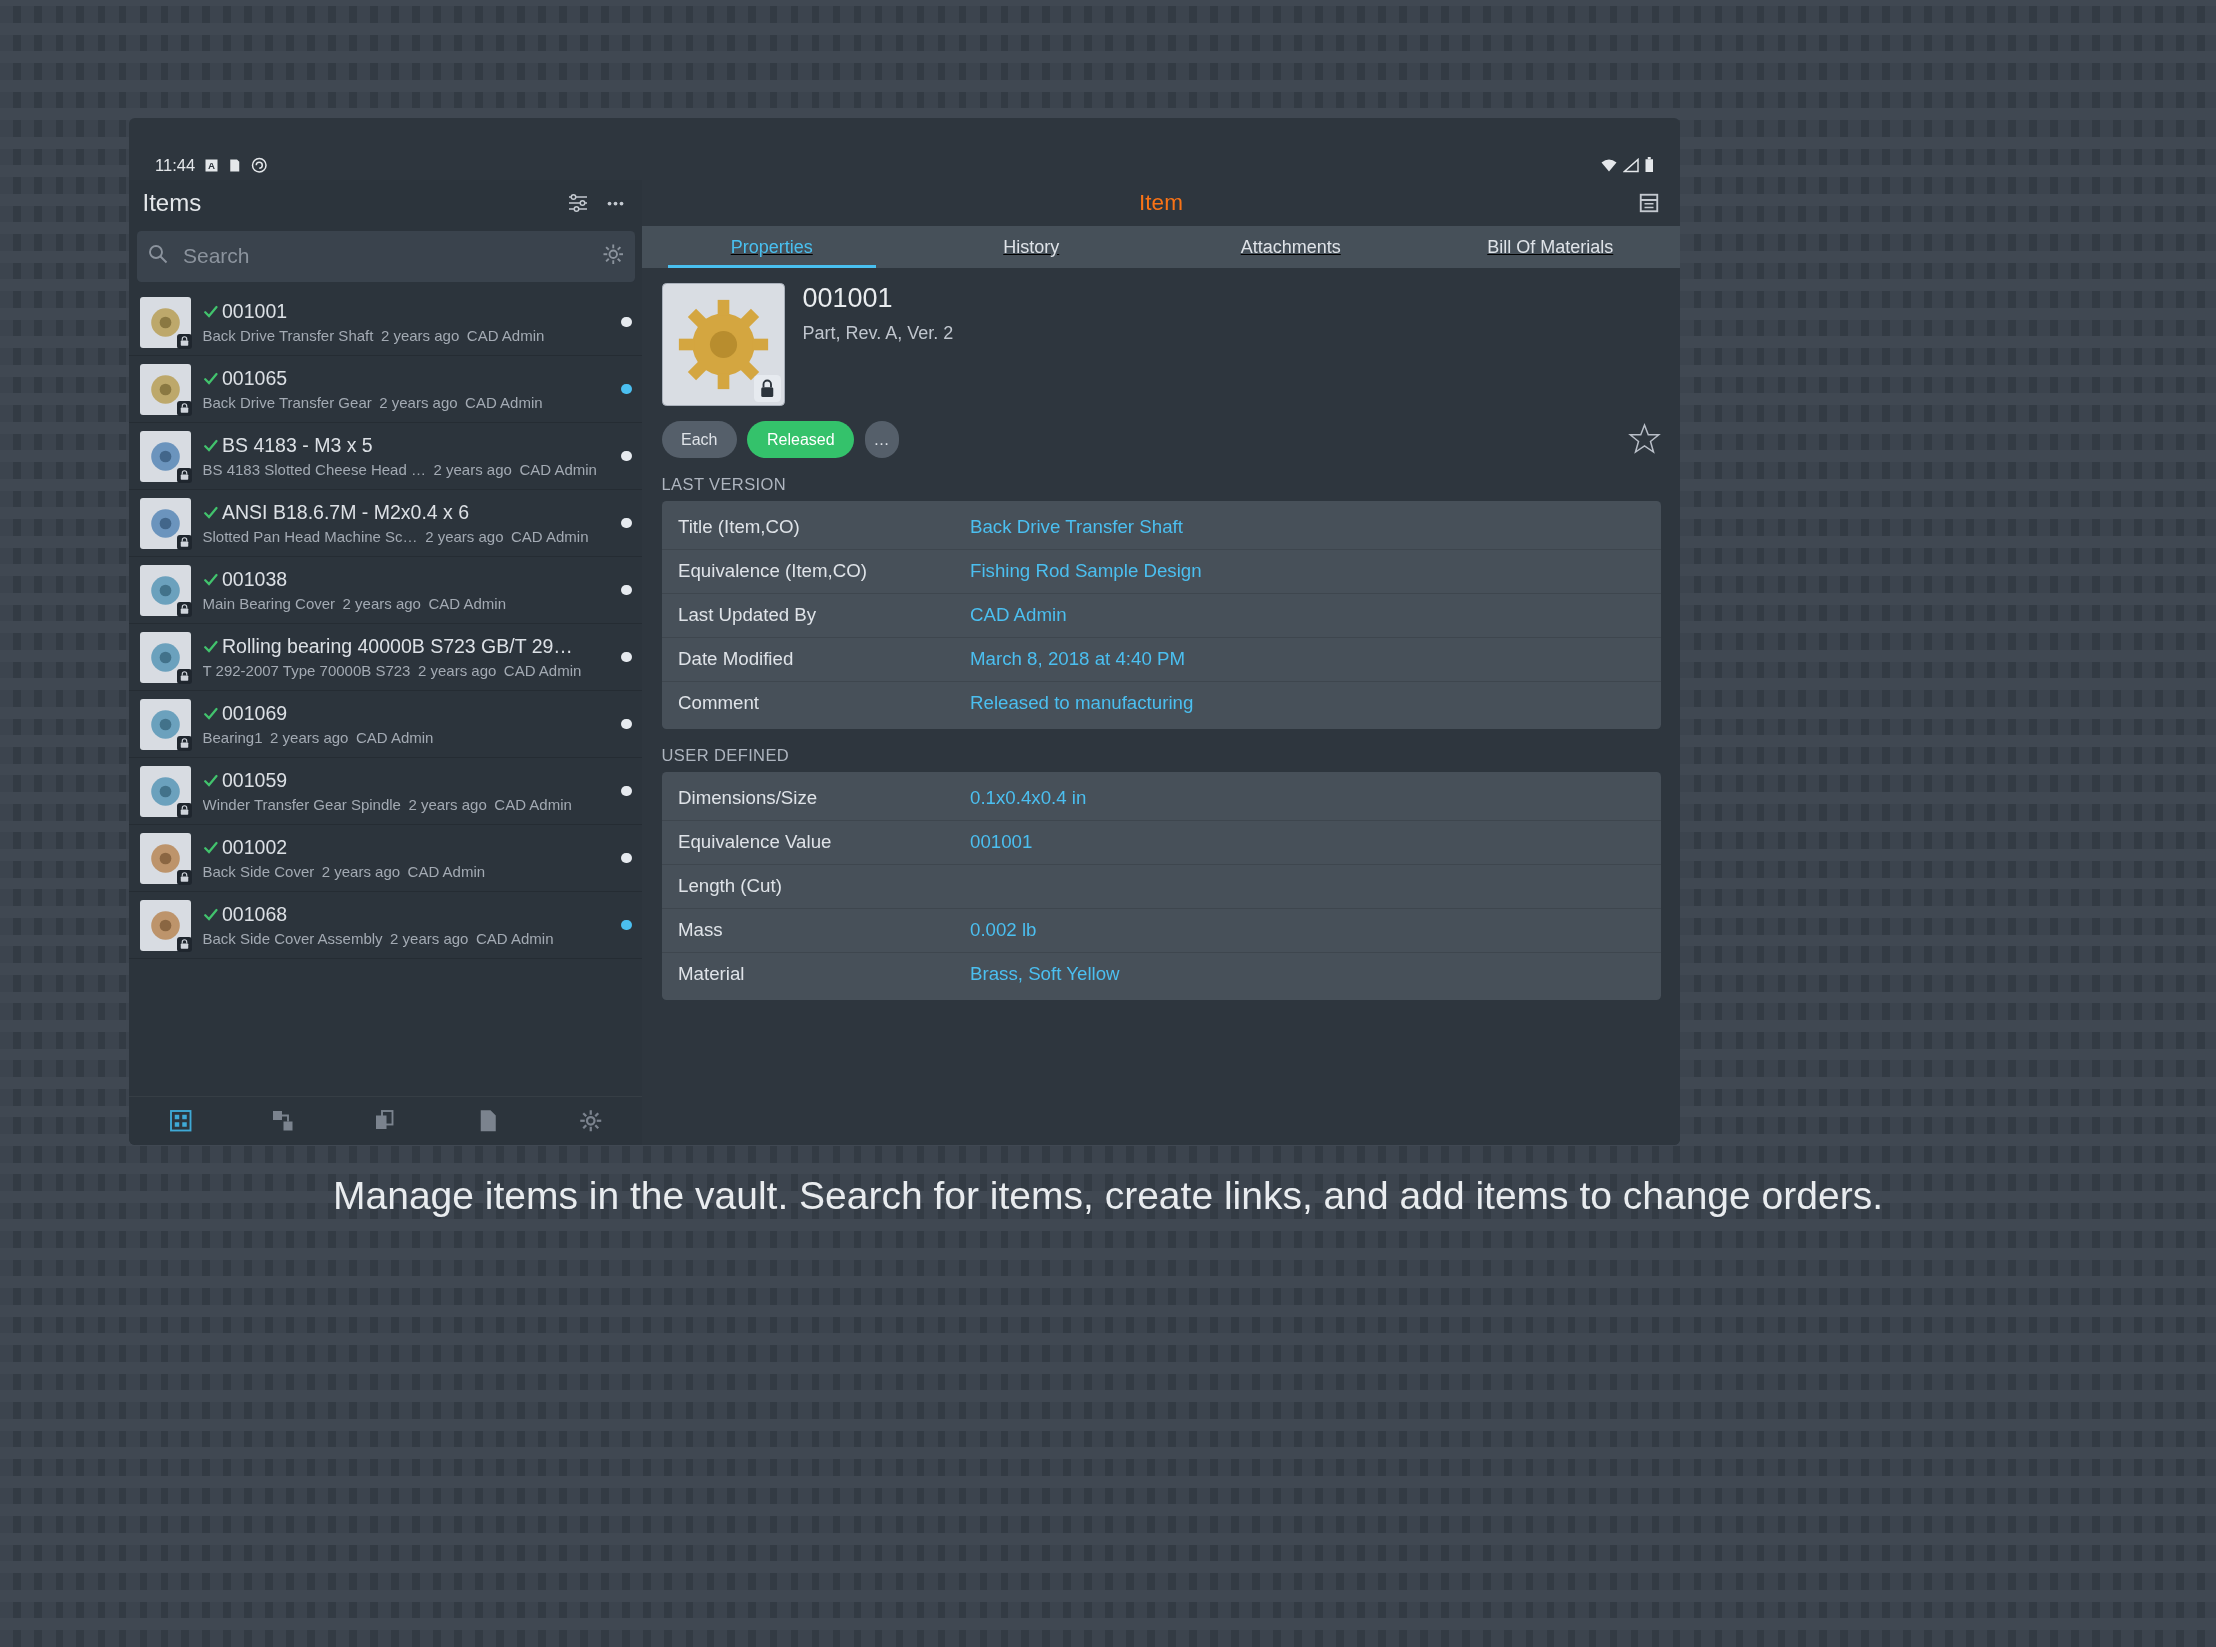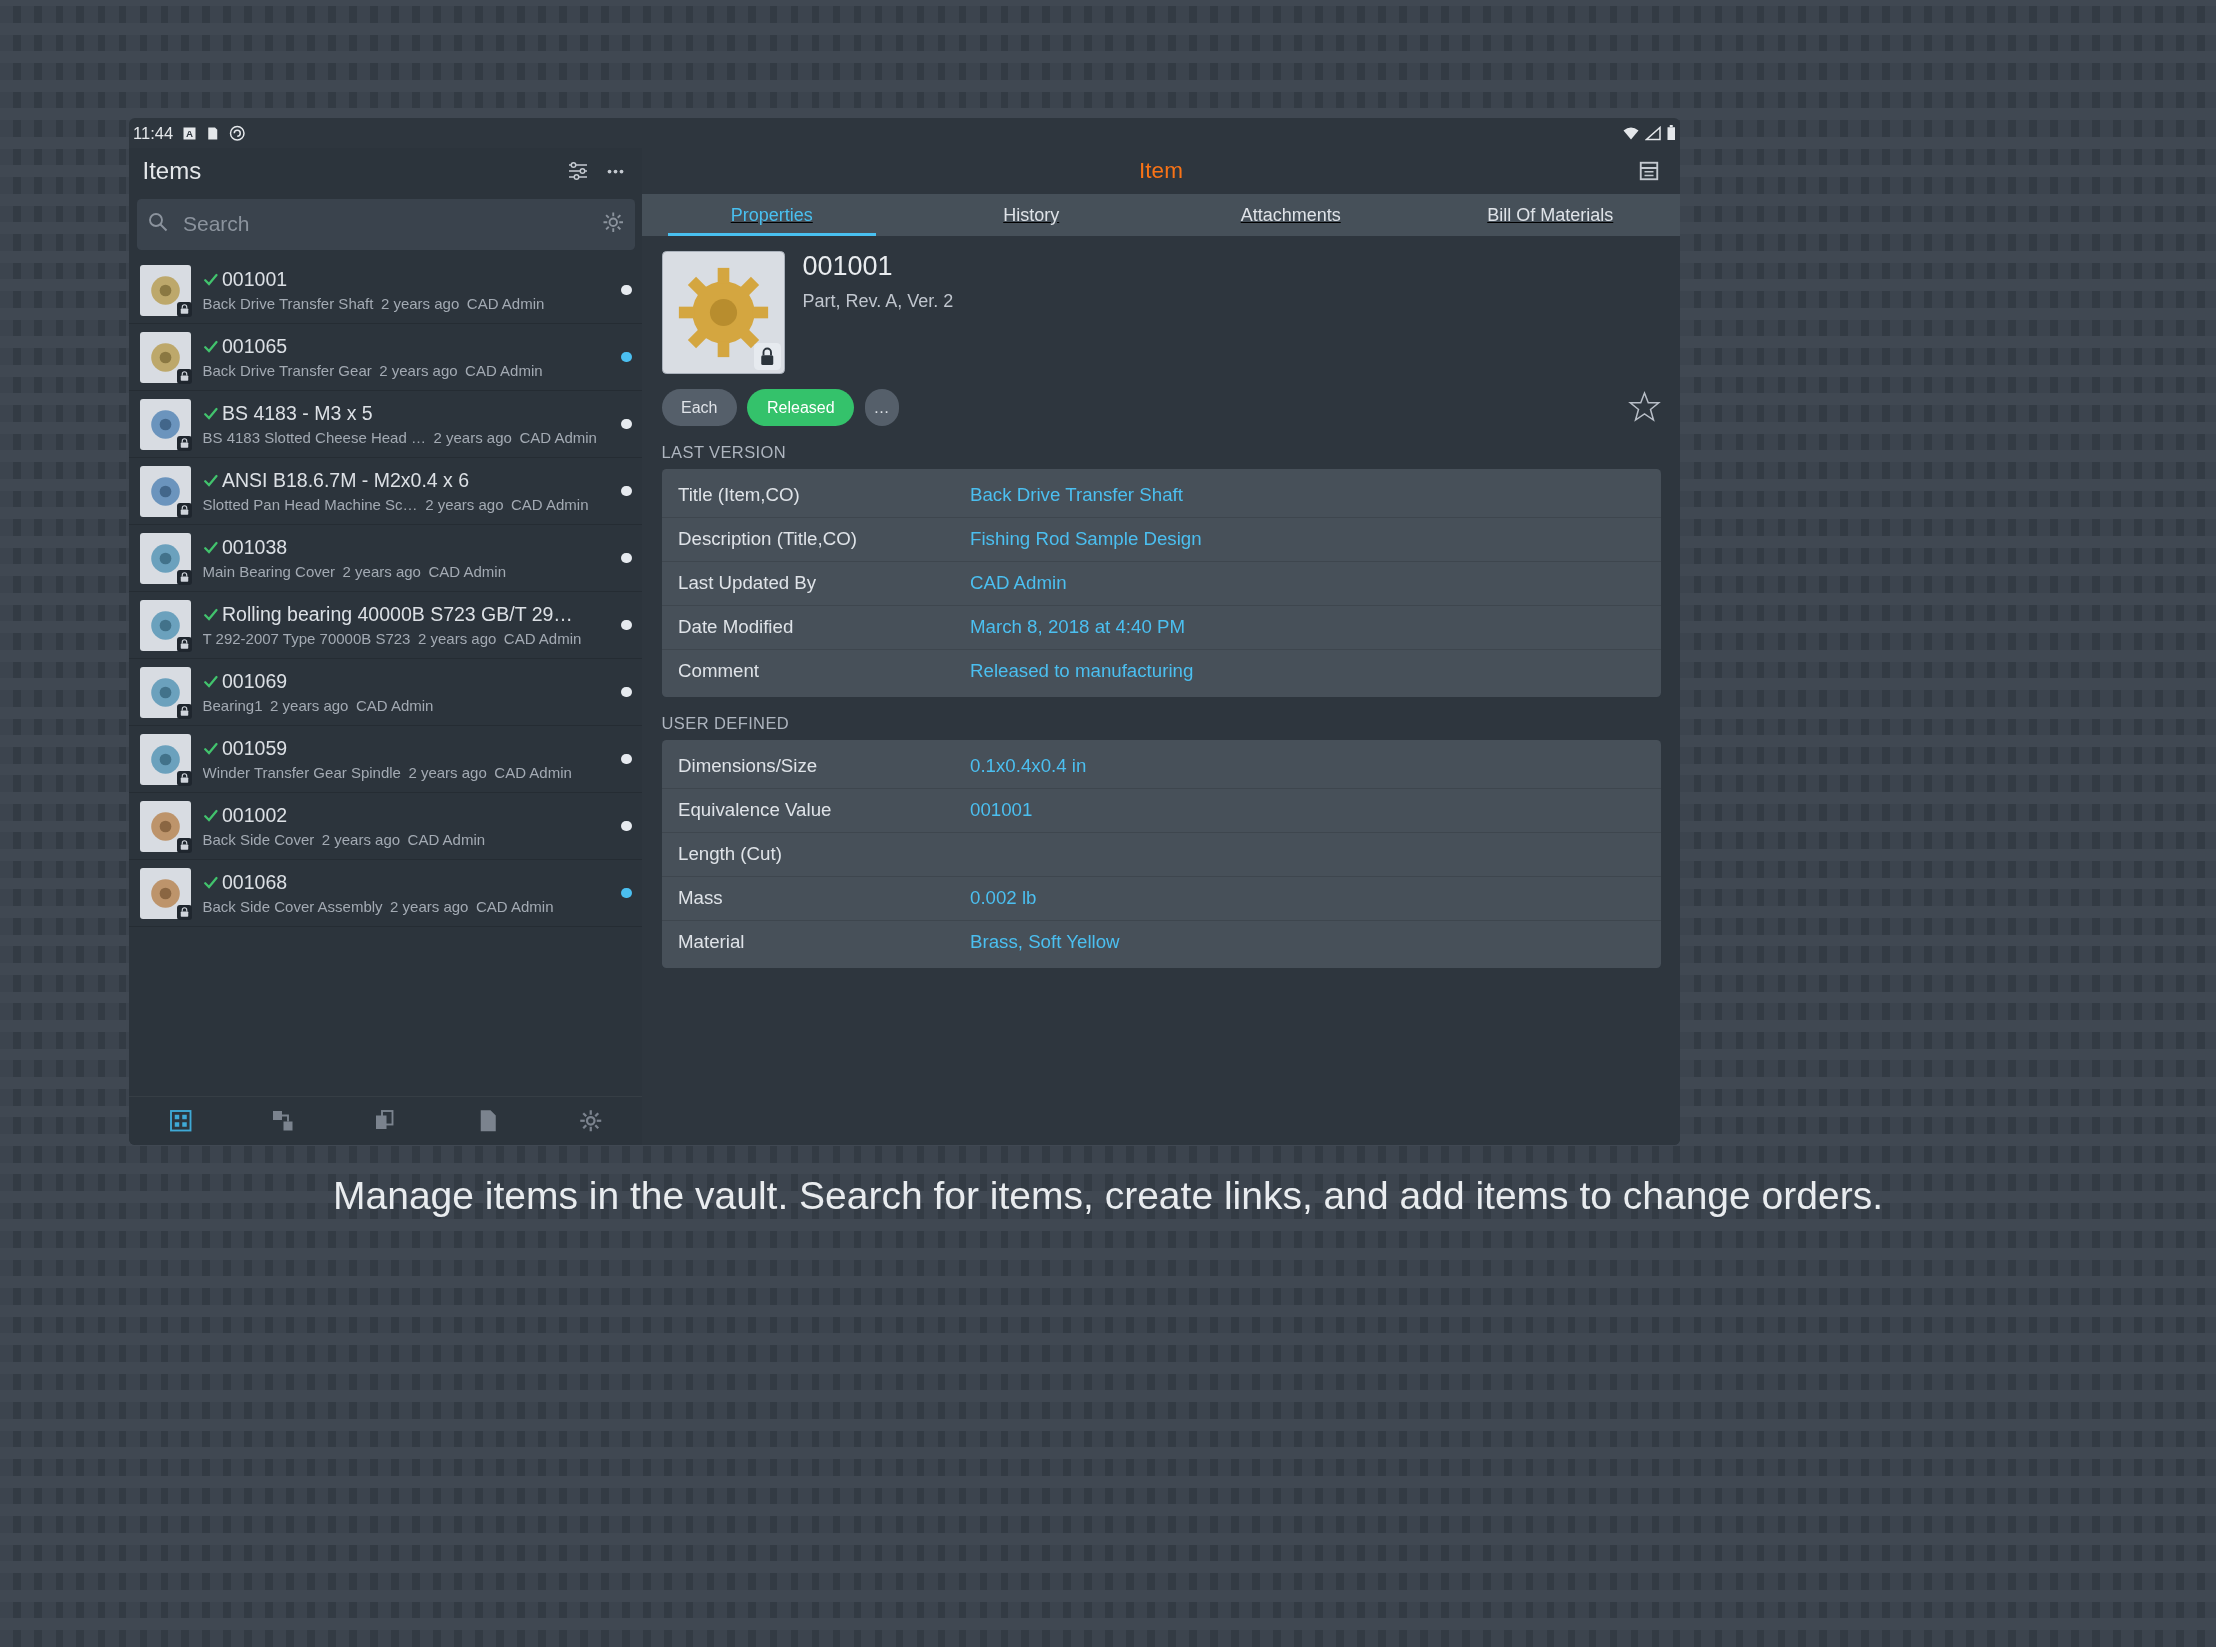--- a/index.html
+++ b/index.html
@@ -37,23 +37,24 @@
   background: #2e363e;
   border-radius: 6px;
   overflow: hidden;
   display: flex; flex-direction: column;
 }
 
 
 .status-bar {
   height: 30px;
   display: flex; align-items: center;
-  padding: 0 4px;
+  padding: 0 26px;
   color: #e4e7ea;
   font-size: 16.5px;
+  margin-top: 32px;
 }
 .status-bar .left { display: flex; align-items: center; gap: 9px; }
 .status-bar .right { margin-left: auto; display: flex; align-items: center; gap: 4.5px; }
 .status-bar .mini-icon svg { display: block; }
 
 .content {
   flex: 1;
   display: flex;
   min-height: 0;
 }
@@ -728,21 +729,21 @@
           </div>
         </div>
 
         <div class="section-label">LAST VERSION</div>
         <div class="prop-block" id="last-version-block">
             <div class="prop-row">
               <div class="plabel">Title (Item,CO)</div>
                    <div class="pval">Back Drive Transfer Shaft</div>
             </div>
             <div class="prop-row">
-              <div class="plabel">Description (Title,CO)</div>
+              <div class="plabel">Equivalence (Item,CO)</div>
                    <div class="pval">Fishing Rod Sample Design</div>
             </div>
             <div class="prop-row">
               <div class="plabel">Last Updated By</div>
                    <div class="pval">CAD Admin</div>
             </div>
             <div class="prop-row">
               <div class="plabel">Date Modified</div>
                    <div class="pval">March 8, 2018 at 4:40 PM</div>
             </div>

